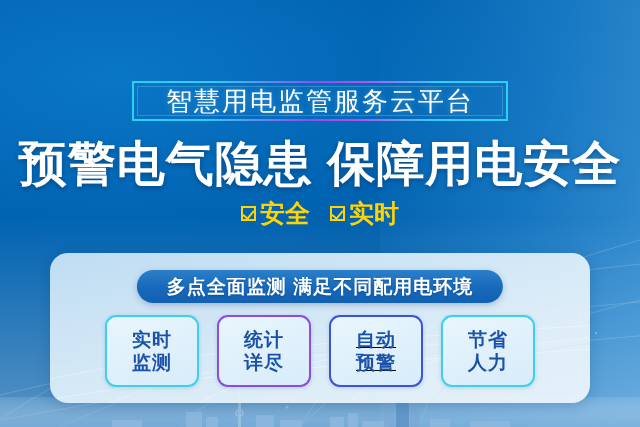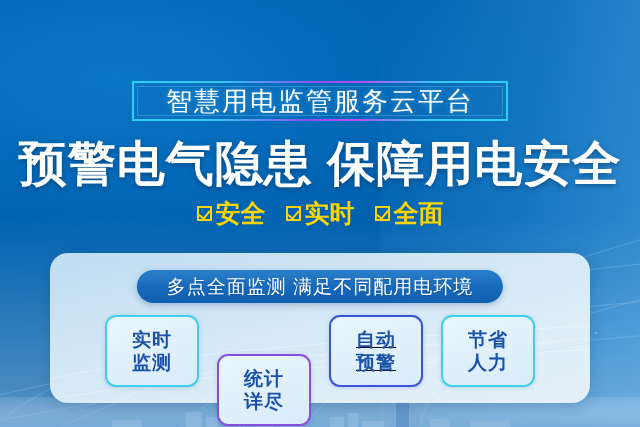--- a/index.html
+++ b/index.html
@@ -167,21 +167,21 @@
     border-radius: 17px;
     background: linear-gradient(180deg, #2a7fc9 0%, #1769bb 55%, #1160b1 100%);
     display: flex;
     align-items: center;
     justify-content: center;
     box-shadow: 0 2px 6px rgba(0, 45, 95, 0.25);
   }
   .pill-text {
     color: #ffffff;
     font-size: 19px;
-    font-weight: normal;
+    font-weight: bold;
     line-height: 1;
     letter-spacing: 1px;
     white-space: nowrap;
     text-shadow: 0 1px 2px rgba(0, 35, 80, 0.35);
   }
 
   
   .cards {
     position: absolute;
     left: 50px;
@@ -199,21 +199,21 @@
     border: 2px solid #3fd3ea;
     background: linear-gradient(160deg, #e8f6fd 0%, #dff0fb 55%, #d7ecfa 100%);
     display: flex;
     flex-direction: column;
     align-items: center;
     justify-content: center;
     gap: 2px;
     box-shadow: 0 1px 4px rgba(20, 70, 130, 0.18);
   }
   .card.c1 { border-color: #3ed0e8; }
-  .card.c2 { border-color: #8b4ce0; margin-top: 39px; }
+  .card.c2 { border-color: #8b4ce0; }
   .card.c3 { border-color: #3a54d8; text-decoration: underline; }
   .card.c4 { border-color: #3ed0e8; }
   .card-line {
     color: #1b52a8;
     font-size: 19px;
     font-weight: bold;
     line-height: 1.12;
     letter-spacing: 1px;
     white-space: nowrap;
   }
@@ -292,24 +292,20 @@
   <div class="headline">预警电气隐患 保障用电安全</div>
 
   <div class="checkrow">
     <div class="checkitem">
       <span class="cbox"></span>
       <span>安全</span>
     </div>
     <div class="checkitem">
       <span class="cbox"></span>
       <span>实时</span>
-    </div>
-    <div class="checkitem">
-      <span class="cbox"></span>
-      <span>全面</span>
     </div>
   </div>
 
   <div class="panel">
     <svg class="panel-net" viewBox="0 0 540 150" preserveAspectRatio="none">
       <g stroke="#ffffff" stroke-width="1" fill="none" opacity="0.7">
         <path d="M-10 128 C 90 106, 210 92, 550 72"></path>
         <path d="M-10 148 C 110 128, 240 112, 550 96"></path>
         <path d="M150 150 C 200 120, 280 100, 420 88"></path>
         <path d="M300 150 C 330 118, 390 98, 550 84"></path>

